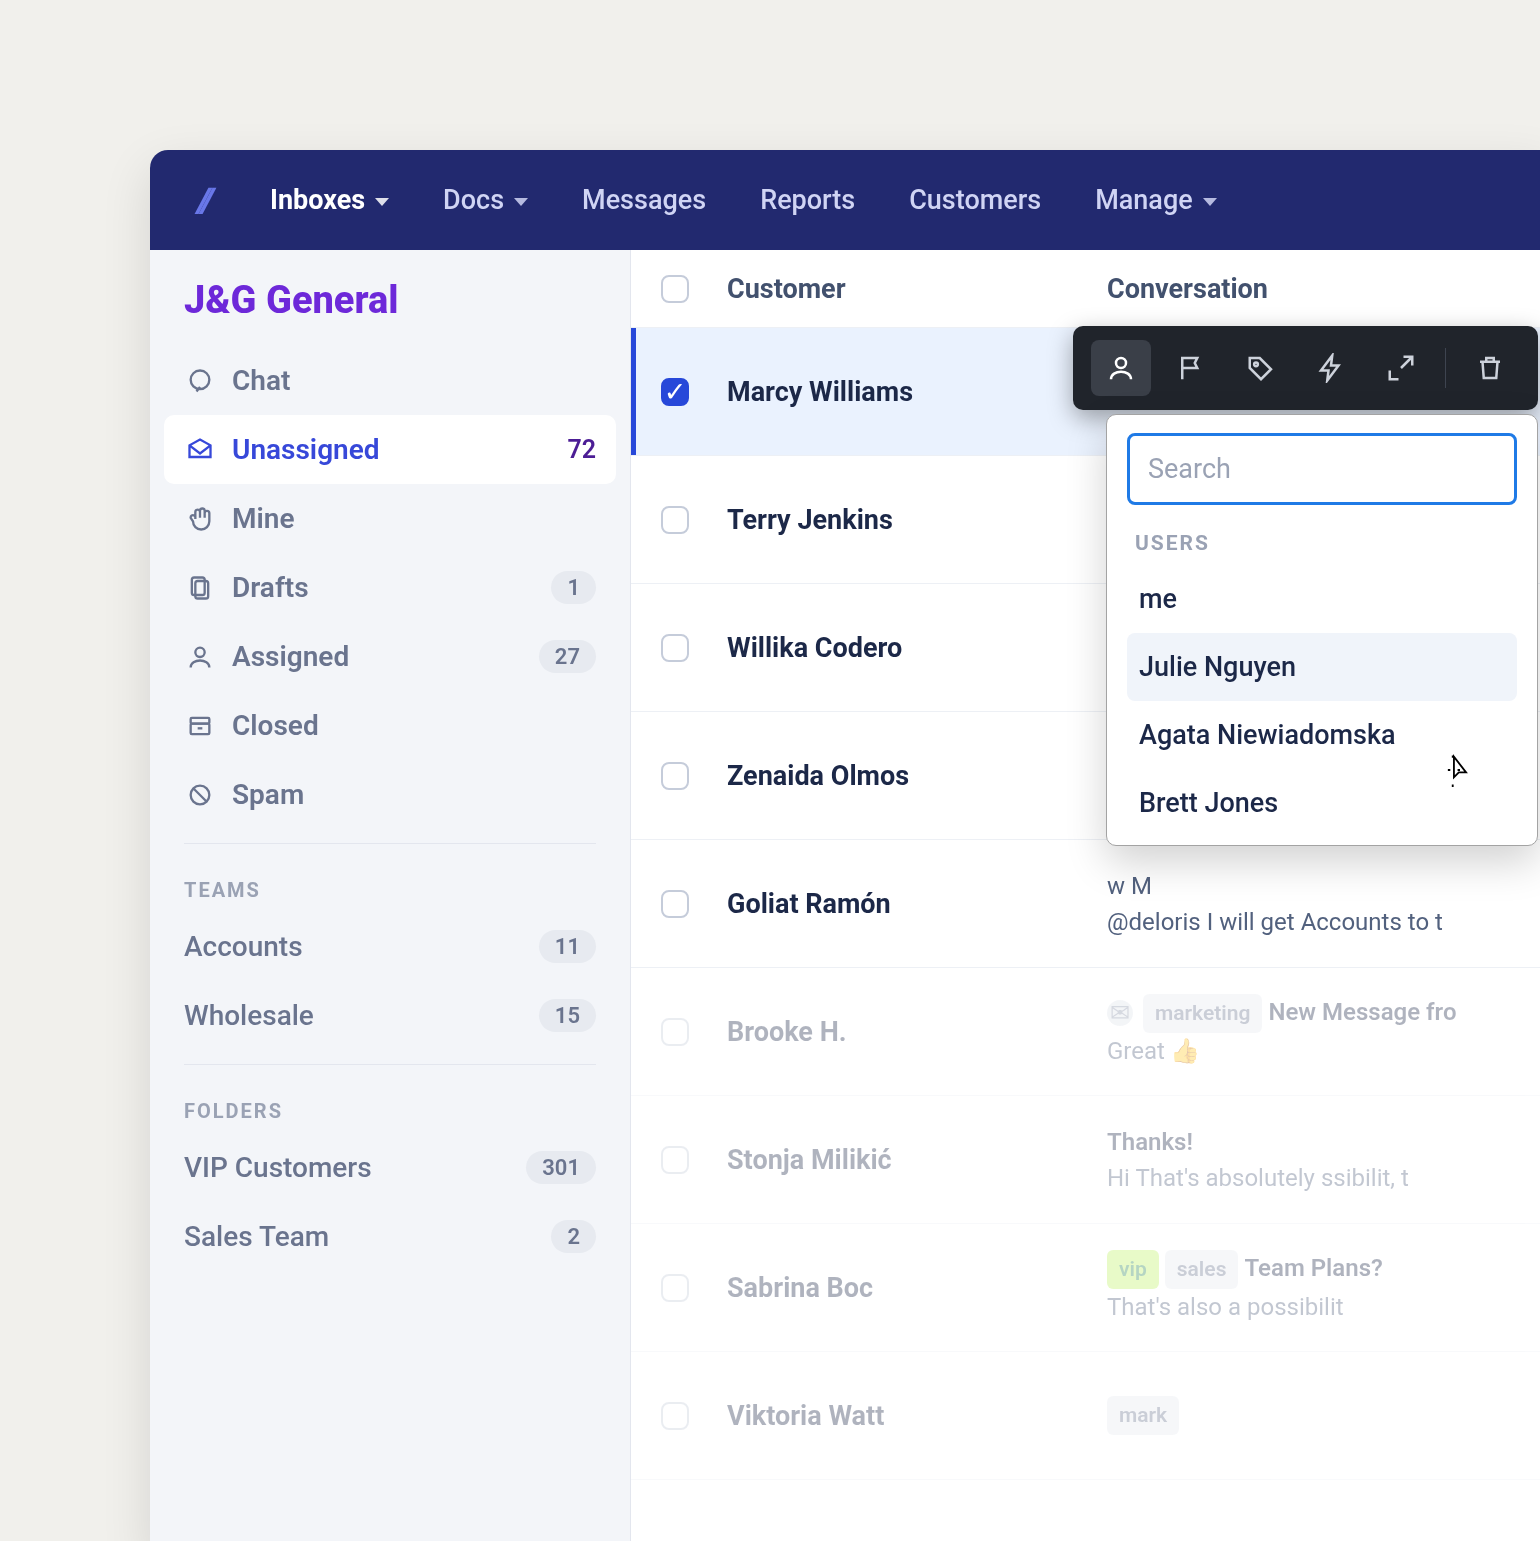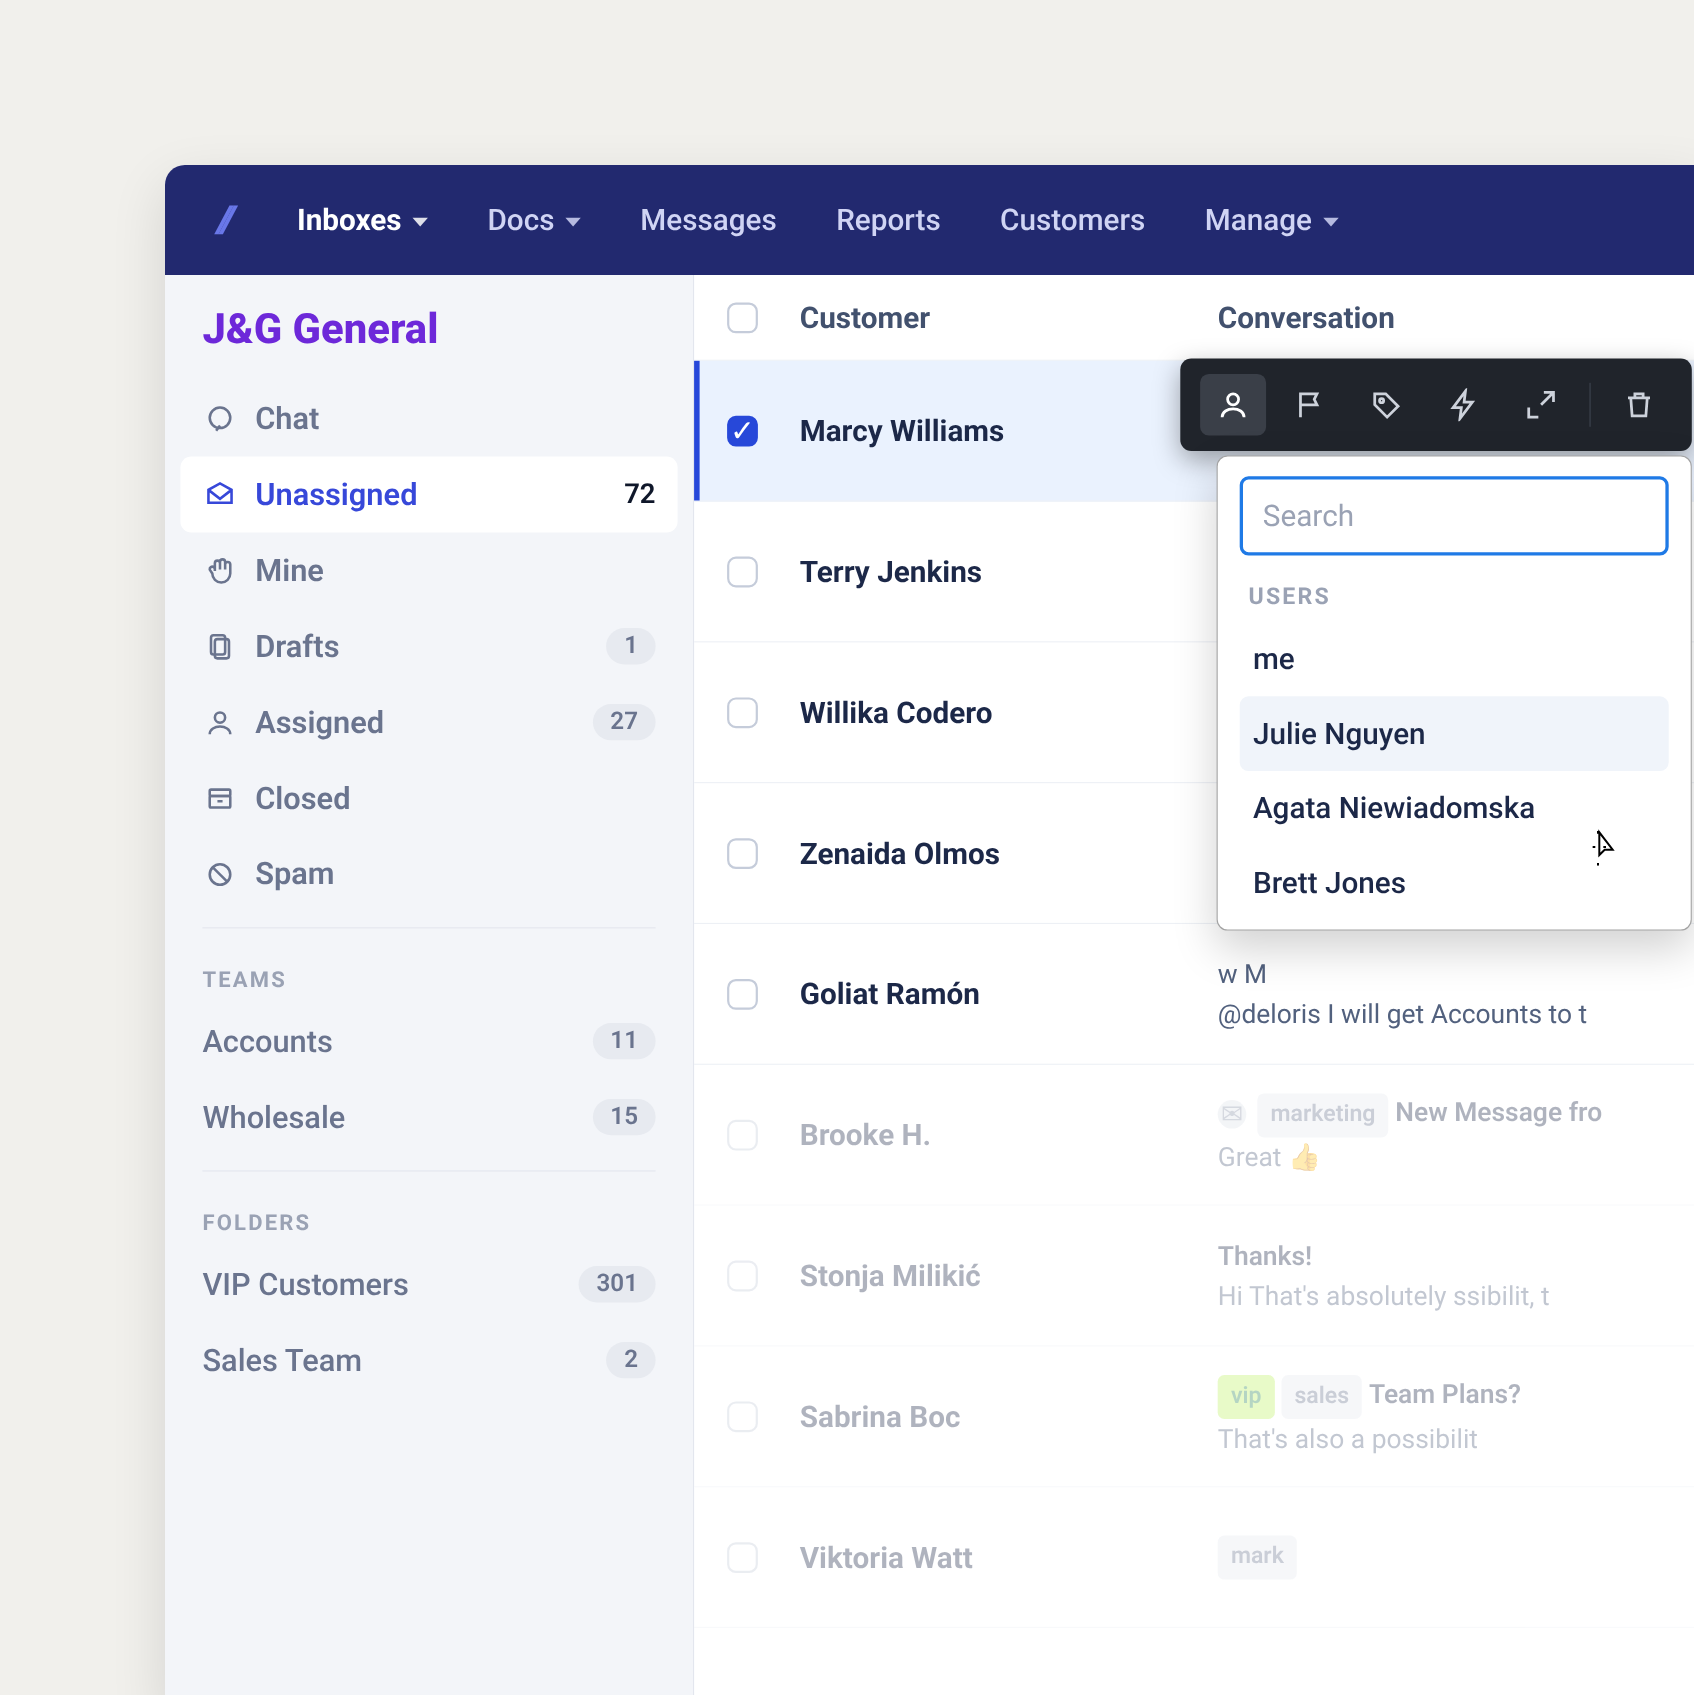--- a/index.html
+++ b/index.html
@@ -12,21 +12,21 @@
     .chev { width:0; height:0; border-left:7px solid transparent; border-right:7px solid transparent; border-top:8px solid currentColor; margin-top:4px; opacity:.85; }
     .main { display:flex; height:calc(100% - 100px); }
     .sidebar { width:480px; background:#f3f5f9; padding:28px 0 0; overflow:auto; }
     .inbox-title { padding:0 34px 24px; font-size:38px; font-weight:800; color:#6d28d9; }
     .sb-item { display:flex; align-items:center; gap:16px; padding:18px 34px; color:#6a748e; cursor:pointer; position:relative; }
     .sb-item.active { background:#fff; color:#3748d9; border-radius:10px; margin:0 14px; padding:18px 20px; }
     .sb-icon { width:32px; height:32px; display:flex; align-items:center; justify-content:center; }
     .sb-icon svg { width:28px; height:28px; stroke:currentColor; fill:none; stroke-width:2; }
     .sb-label { font-size:28px; font-weight:600; flex:1; }
     .sb-count { font-size:25px; font-weight:600; color:#6a748e; }
-    .sb-item.active .sb-count { color:#0f172a; }
+    .sb-item.active .sb-count { color:#4c1d95; }
     .pill { background:#e7eaf0; border-radius:18px; padding:4px 16px; font-size:22px; font-weight:600; color:#6a748e; }
     .sb-divider { height:1px; background:#e3e6ee; margin:14px 34px; }
     .sb-heading { padding:20px 34px 10px; font-size:20px; letter-spacing:2px; color:#9aa2b4; font-weight:700; }
     .content { flex:1; border-left:1px solid #e3e6ee; position:relative; }
     .ch { display:flex; align-items:center; height:78px; border-bottom:1px solid #edf0f5; padding:0 30px; color:#42516e; font-size:27px; font-weight:700; }
     .ch .col1 { width:66px; }
     .ch .col2 { width:350px; }
     .ch .col3 { flex:1; padding-left:30px; }
     .row { display:flex; align-items:center; min-height:128px; border-bottom:1px solid #edf0f5; padding:24px 30px; font-size:27px; color:#1c2848; position:relative; }
     .row .col1 { width:66px; }

